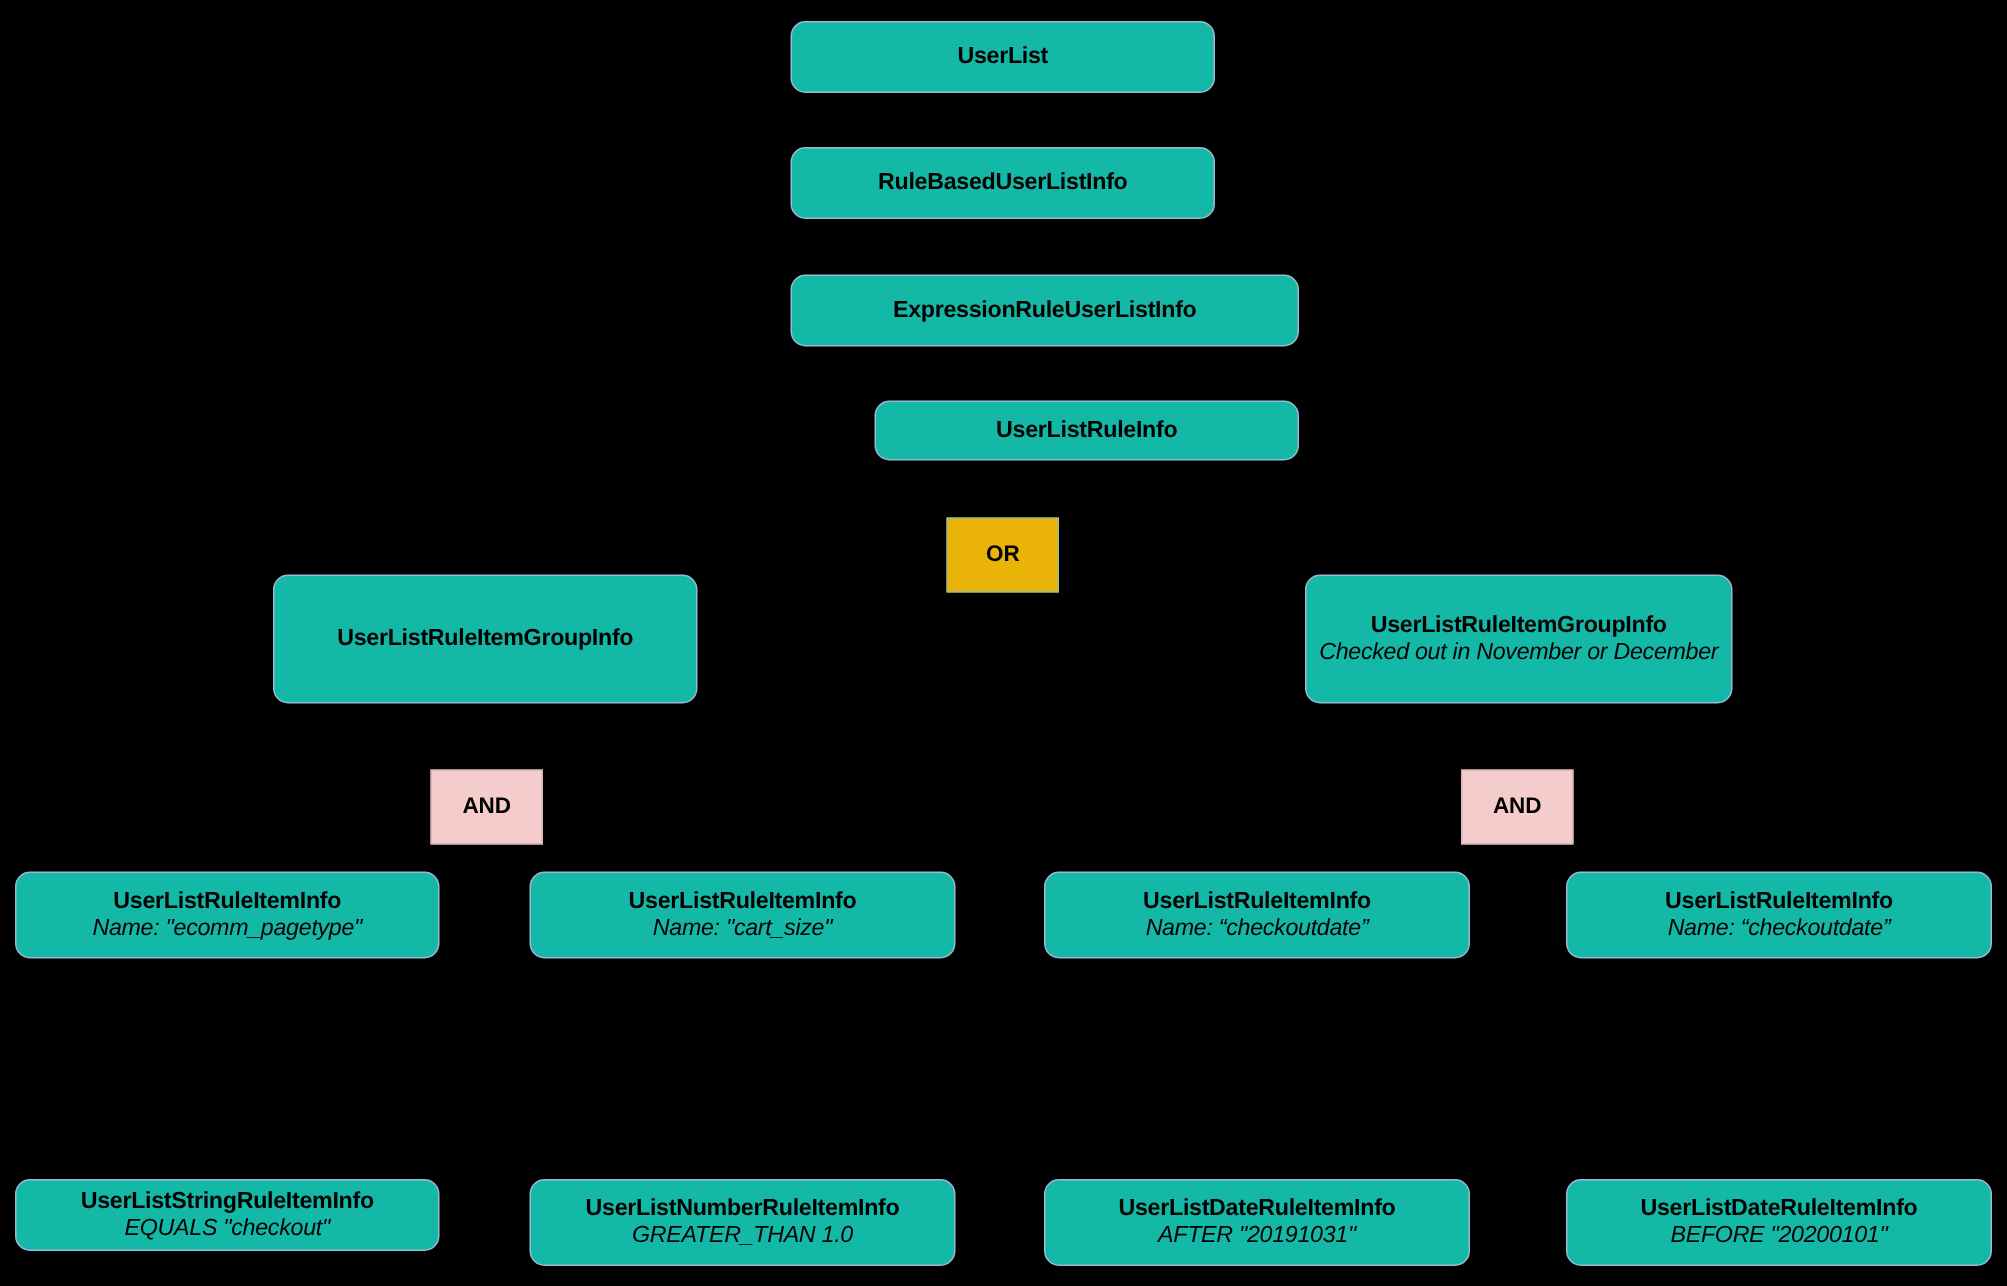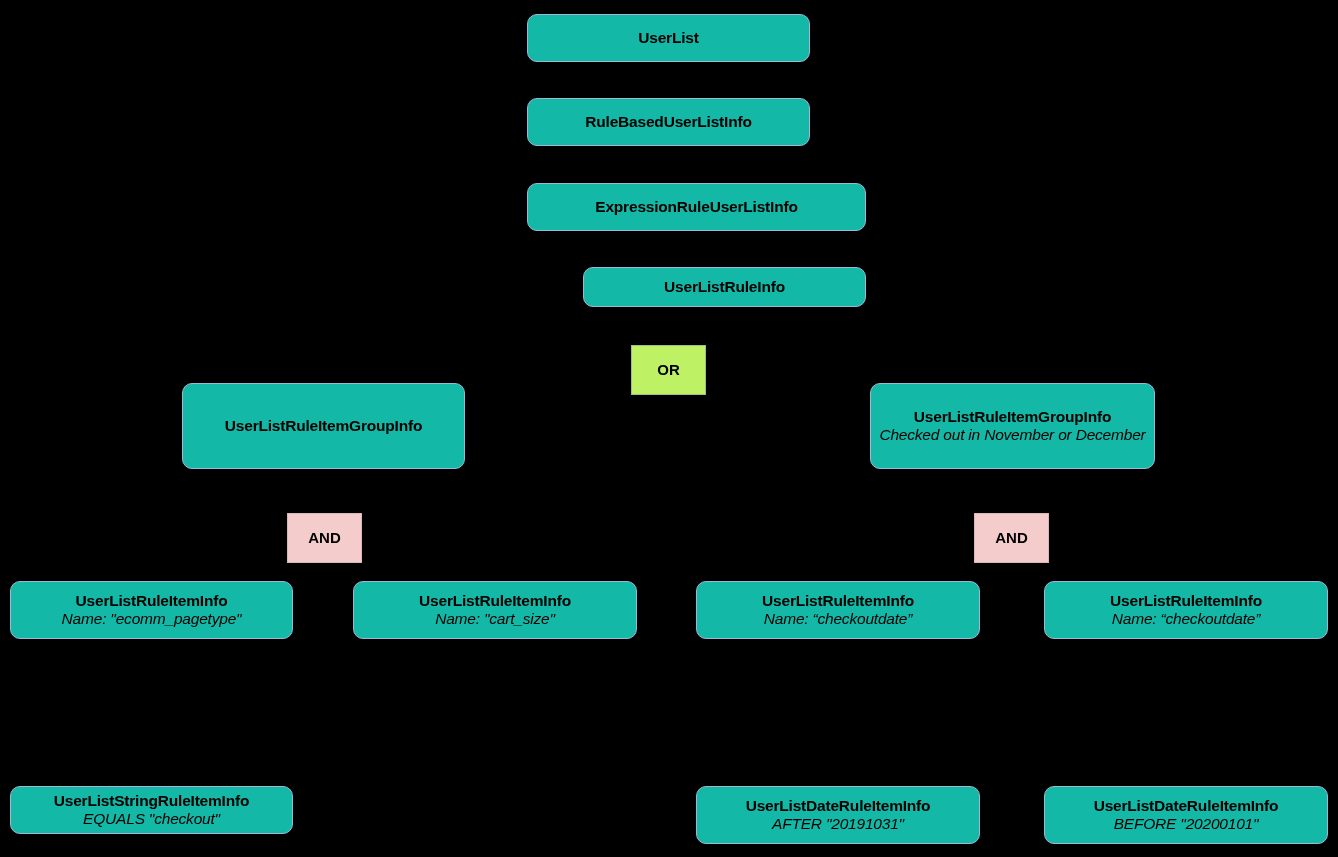--- a/index.html
+++ b/index.html
@@ -27,21 +27,21 @@
     text-align: center;
     line-height: 1.15;
     color: #000000;
   }
   .node.klass {
     background: #14b8a6;
     border: 1px solid #9bb9d4;
     border-radius: 10px;
   }
   .node.op-or {
-    background: #bef264;
+    background: #eab308;
     border: 1px solid #9dbf90;
     border-radius: 0;
   }
   .node.op-and {
     background: #f4cccc;
     border: 1px solid #dbb6b6;
     border-radius: 0;
     text-align: right;
   }
   .title {
@@ -150,20 +150,24 @@
   <div class="node klass" style="left:1044px; top:581px; width:284px; height:58px;">
     <div class="title">UserListRuleItemInfo</div>
     <div class="subtitle">Name: “checkoutdate”</div>
   </div>
 
   <div class="node klass" style="left:10px; top:786px; width:283px; height:48px;">
     <div class="title">UserListStringRuleItemInfo</div>
     <div class="subtitle">EQUALS "checkout"</div>
   </div>
 
+  <div class="node klass" style="left:353px; top:786px; width:284px; height:58px;">
+    <div class="title">UserListNumberRuleItemInfo</div>
+    <div class="subtitle">GREATER_THAN 1.0</div>
+  </div>
 
   <div class="node klass" style="left:696px; top:786px; width:284px; height:58px;">
     <div class="title">UserListDateRuleItemInfo</div>
     <div class="subtitle">AFTER "20191031"</div>
   </div>
 
   <div class="node klass" style="left:1044px; top:786px; width:284px; height:58px;">
     <div class="title">UserListDateRuleItemInfo</div>
     <div class="subtitle">BEFORE "20200101"</div>
   </div>

